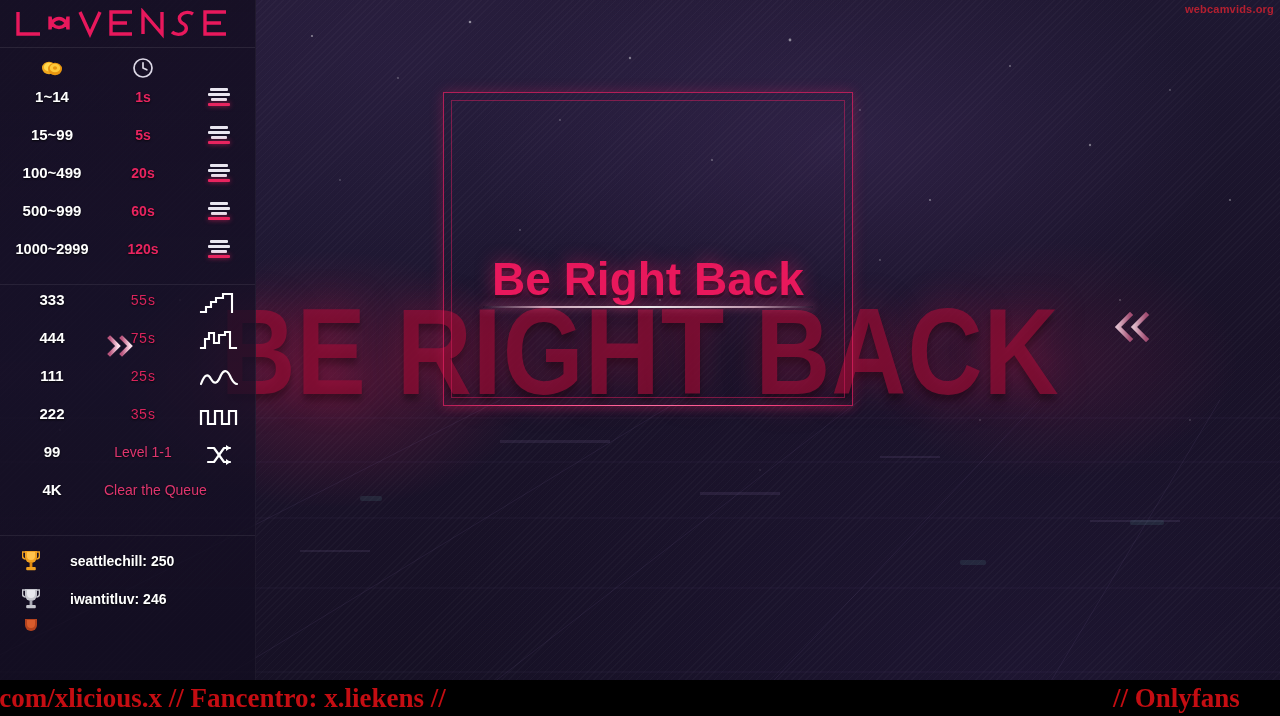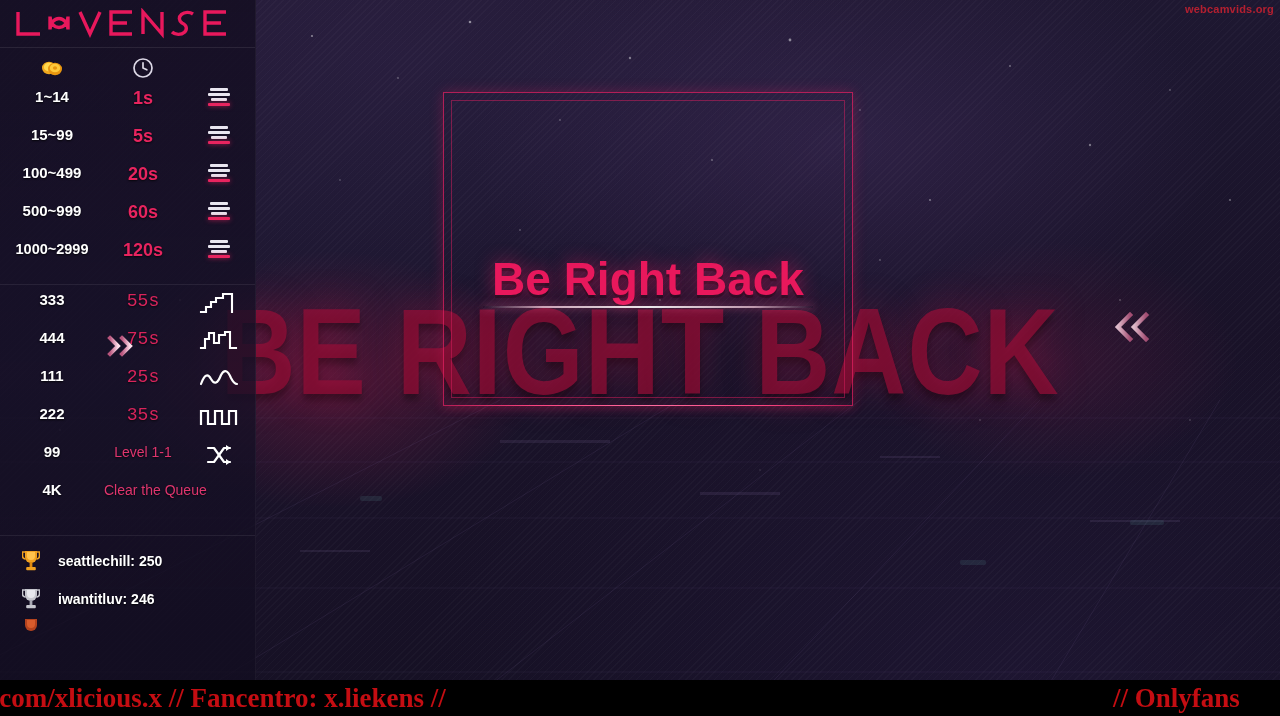--- a/index.html
+++ b/index.html
@@ -180,21 +180,21 @@
   }
   .tip-amt {
     font-size: 15px;
     font-weight: 700;
     color: #ffffff;
     text-shadow: 0 1px 2px rgba(0,0,0,.8);
     white-space: nowrap;
   }
   .tip-amt.sm { font-size: 14.5px; }
   .tip-dur {
-    font-size: 18px;
+    font-size: 14px;
     font-weight: 700;
     color: #e8245f;
     text-shadow: 0 1px 2px rgba(0,0,0,.7);
     white-space: nowrap;
   }
   .tip-dur.soft { color: #d9245c; font-weight: 400; font-family: Liberation Mono, monospace; }
   .tip-dur.label { font-weight: 400; font-size: 14px; color: #e0356e; }
 
   .divider {
     height: 1px;
@@ -217,21 +217,21 @@
     left: 105px; top: 50%;
     transform: translateY(-50%);
   }
 
   
   .leader-row {
     height: 38px;
     display: flex;
     align-items: center;
     padding-left: 20px;
-    gap: 16px;
+    gap: 28px;
   }
   .trophy { width: 22px; display: flex; justify-content: center; }
   .leader-name {
     font-size: 14px;
     font-weight: 700;
     color: #ffffff;
     text-shadow: 0 1px 2px rgba(0,0,0,.85);
     white-space: nowrap;
   }
 

